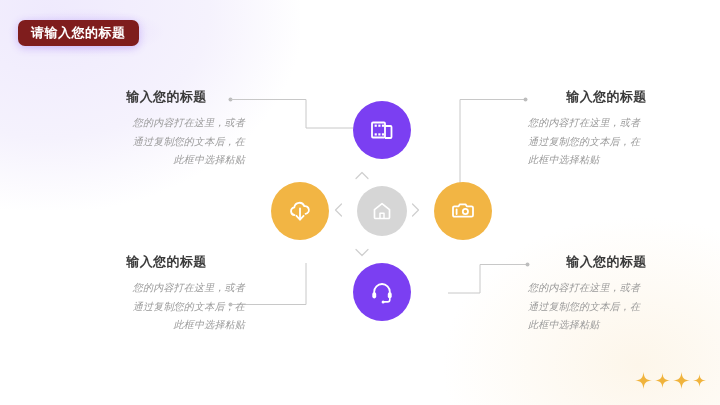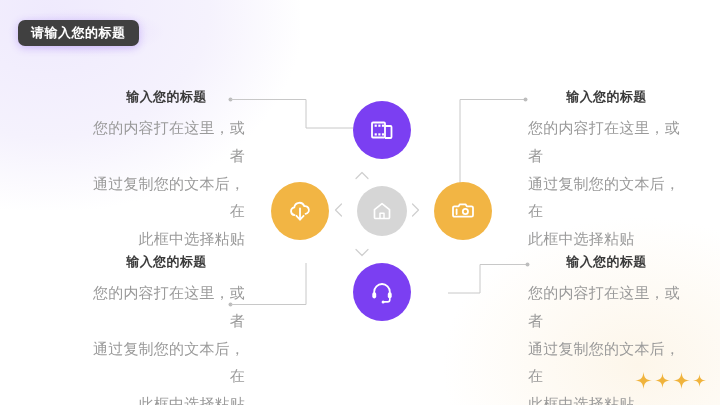--- a/index.html
+++ b/index.html
@@ -23,21 +23,21 @@
     position:absolute; right:-80px; bottom:-110px;
     width:360px; height:300px;
     background:radial-gradient(ellipse at 55% 50%, #fdf6ea 0%, rgba(255,255,255,0) 70%);
     pointer-events:none;
   }
 
   
   .title-badge{
     position:absolute; left:18px; top:20px;
     padding:6px 13px 7px 13px;
-    background:#404040;
+    background:#7f1d1d;
     border-radius:7px;
     color:#ffffff;
     font-size:13px;
     font-weight:bold;
     letter-spacing:.5px;
     line-height:1;
     box-shadow:0 2px 9px rgba(123,63,242,.30);
     white-space:nowrap;
   }
   .title-badge-glow{
@@ -81,24 +81,25 @@
   .tblock .head{
     font-size:13px;
     font-weight:bold;
     color:#3b3b3b;
     line-height:1;
     margin-bottom:11px;
     letter-spacing:.4px;
     text-align:center;
   }
   .tblock .body{
-    font-size:15px;
+    font-size:10px;
     color:#9a9a9a;
     line-height:1.85;
     letter-spacing:.2px;
+    font-style:italic;
   }
   .t-tl{ left:88px;  top:90px;  text-align:right; }
   .t-bl{ left:88px;  top:255px; text-align:right; }
   .t-tr{ left:528px; top:90px;  text-align:left;  }
   .t-br{ left:528px; top:255px; text-align:left;  }
 
   
   .sparkles{
     position:absolute; right:14px; bottom:16px;
     display:flex; align-items:center; gap:3px;

